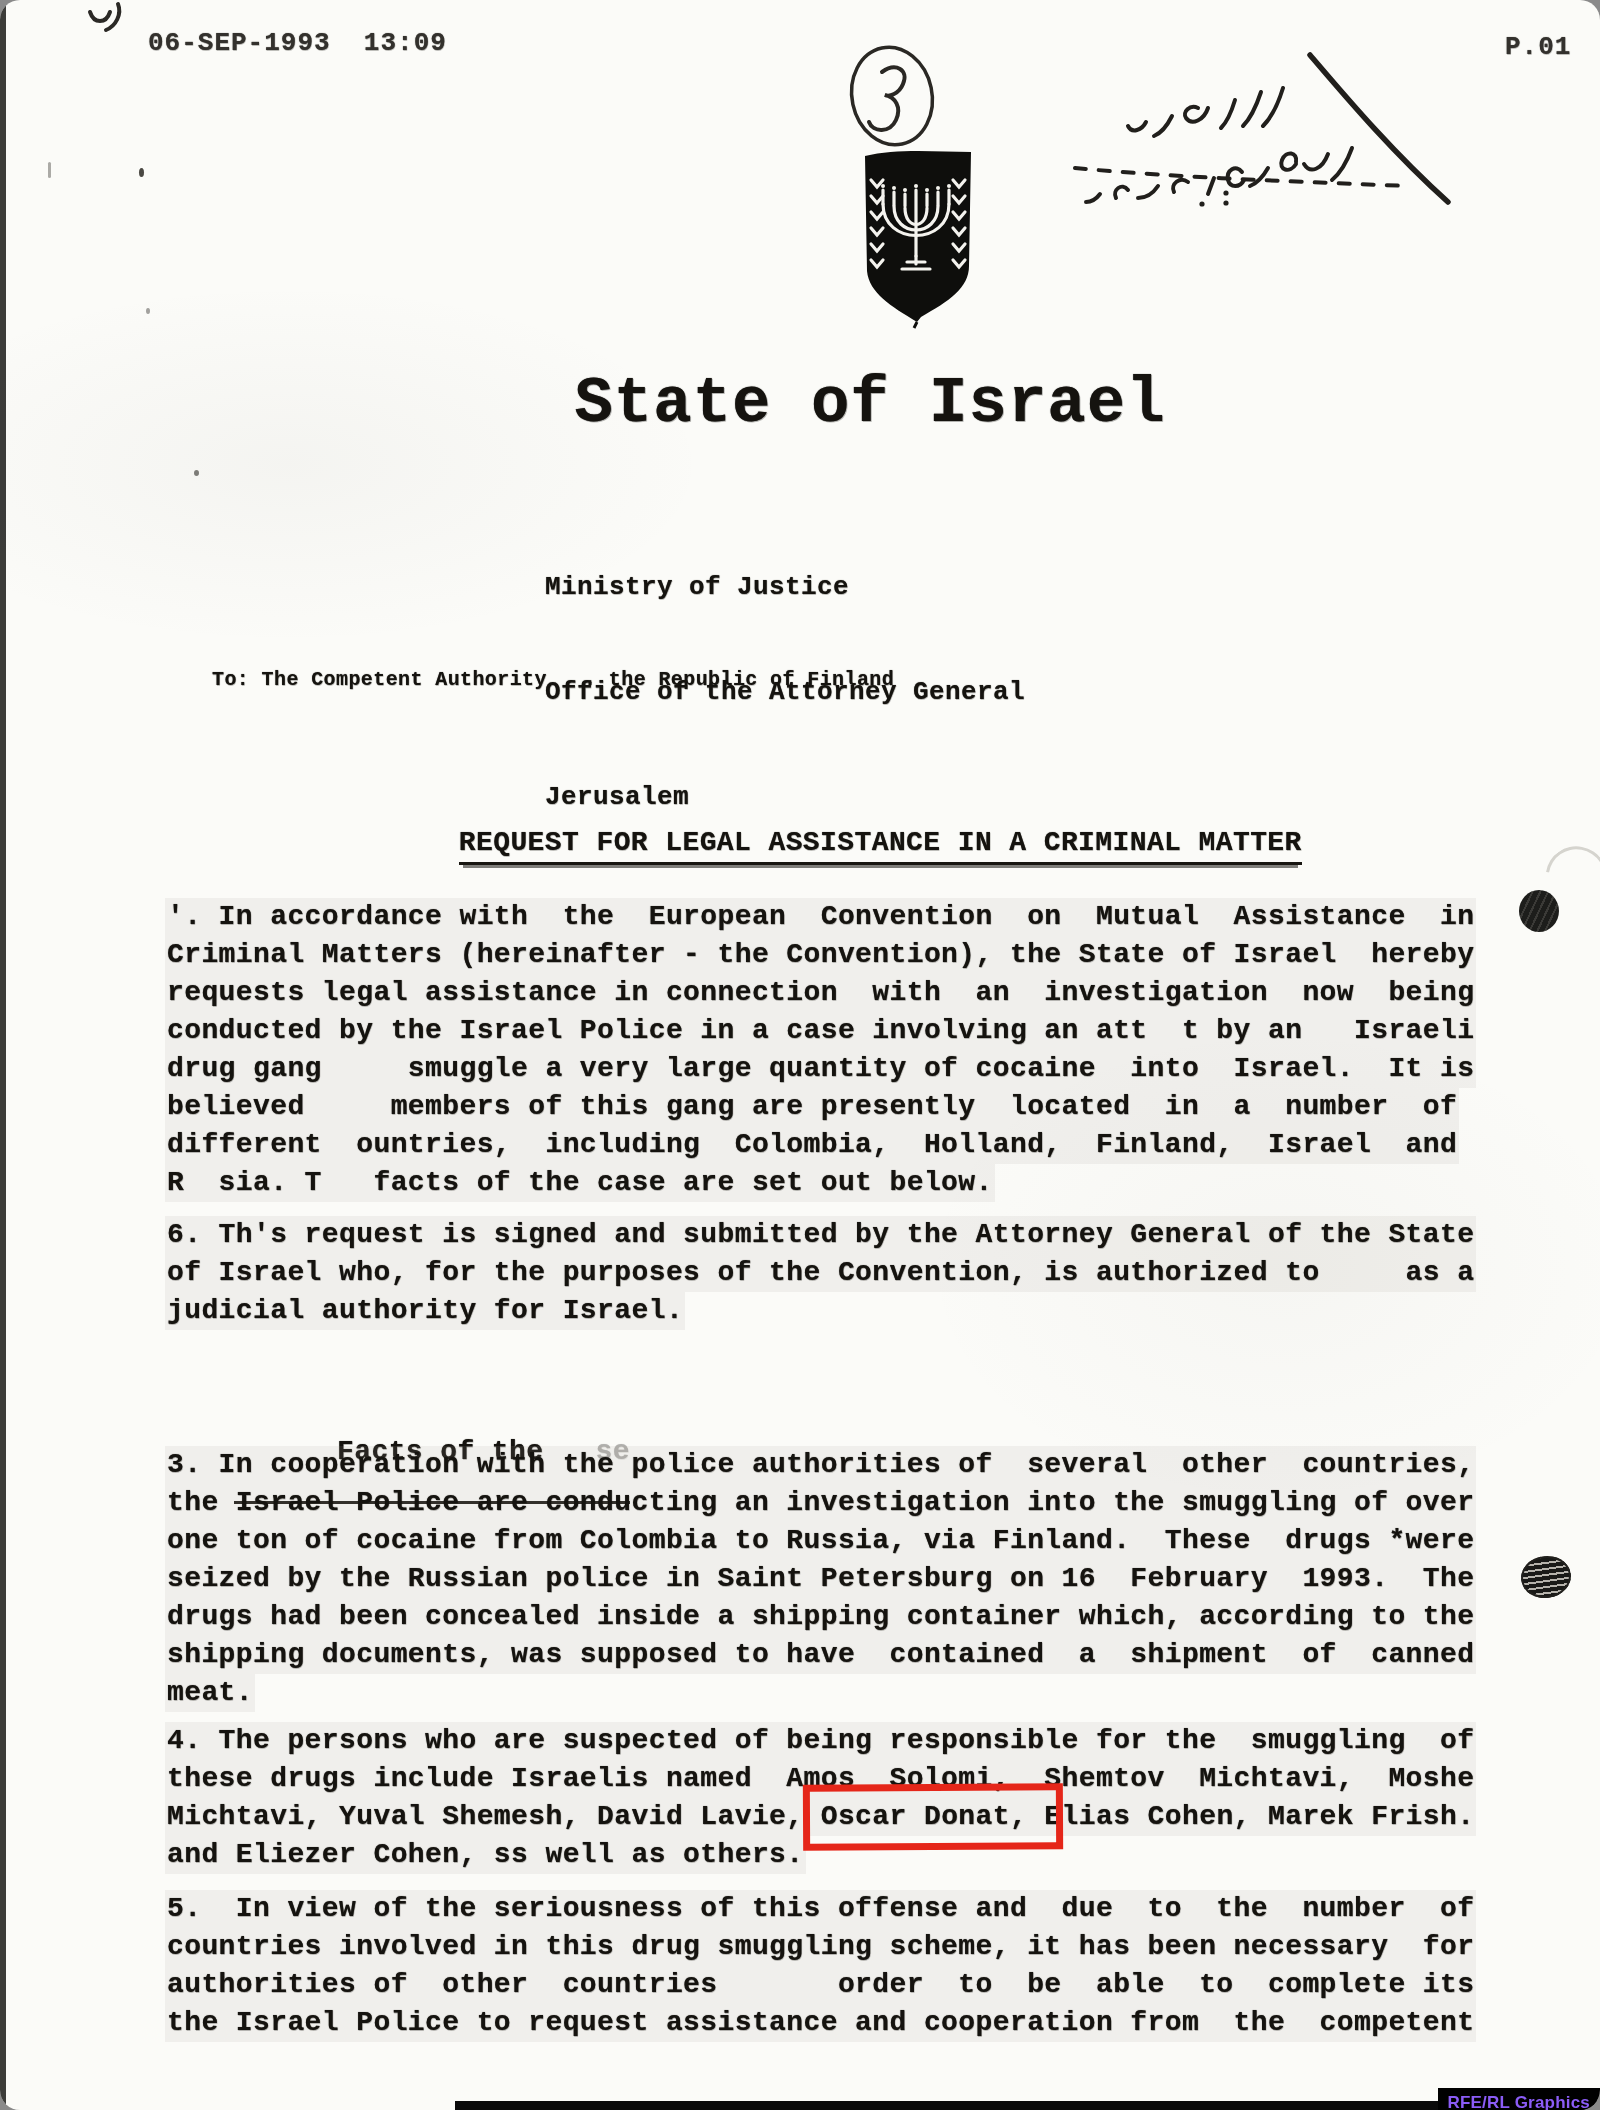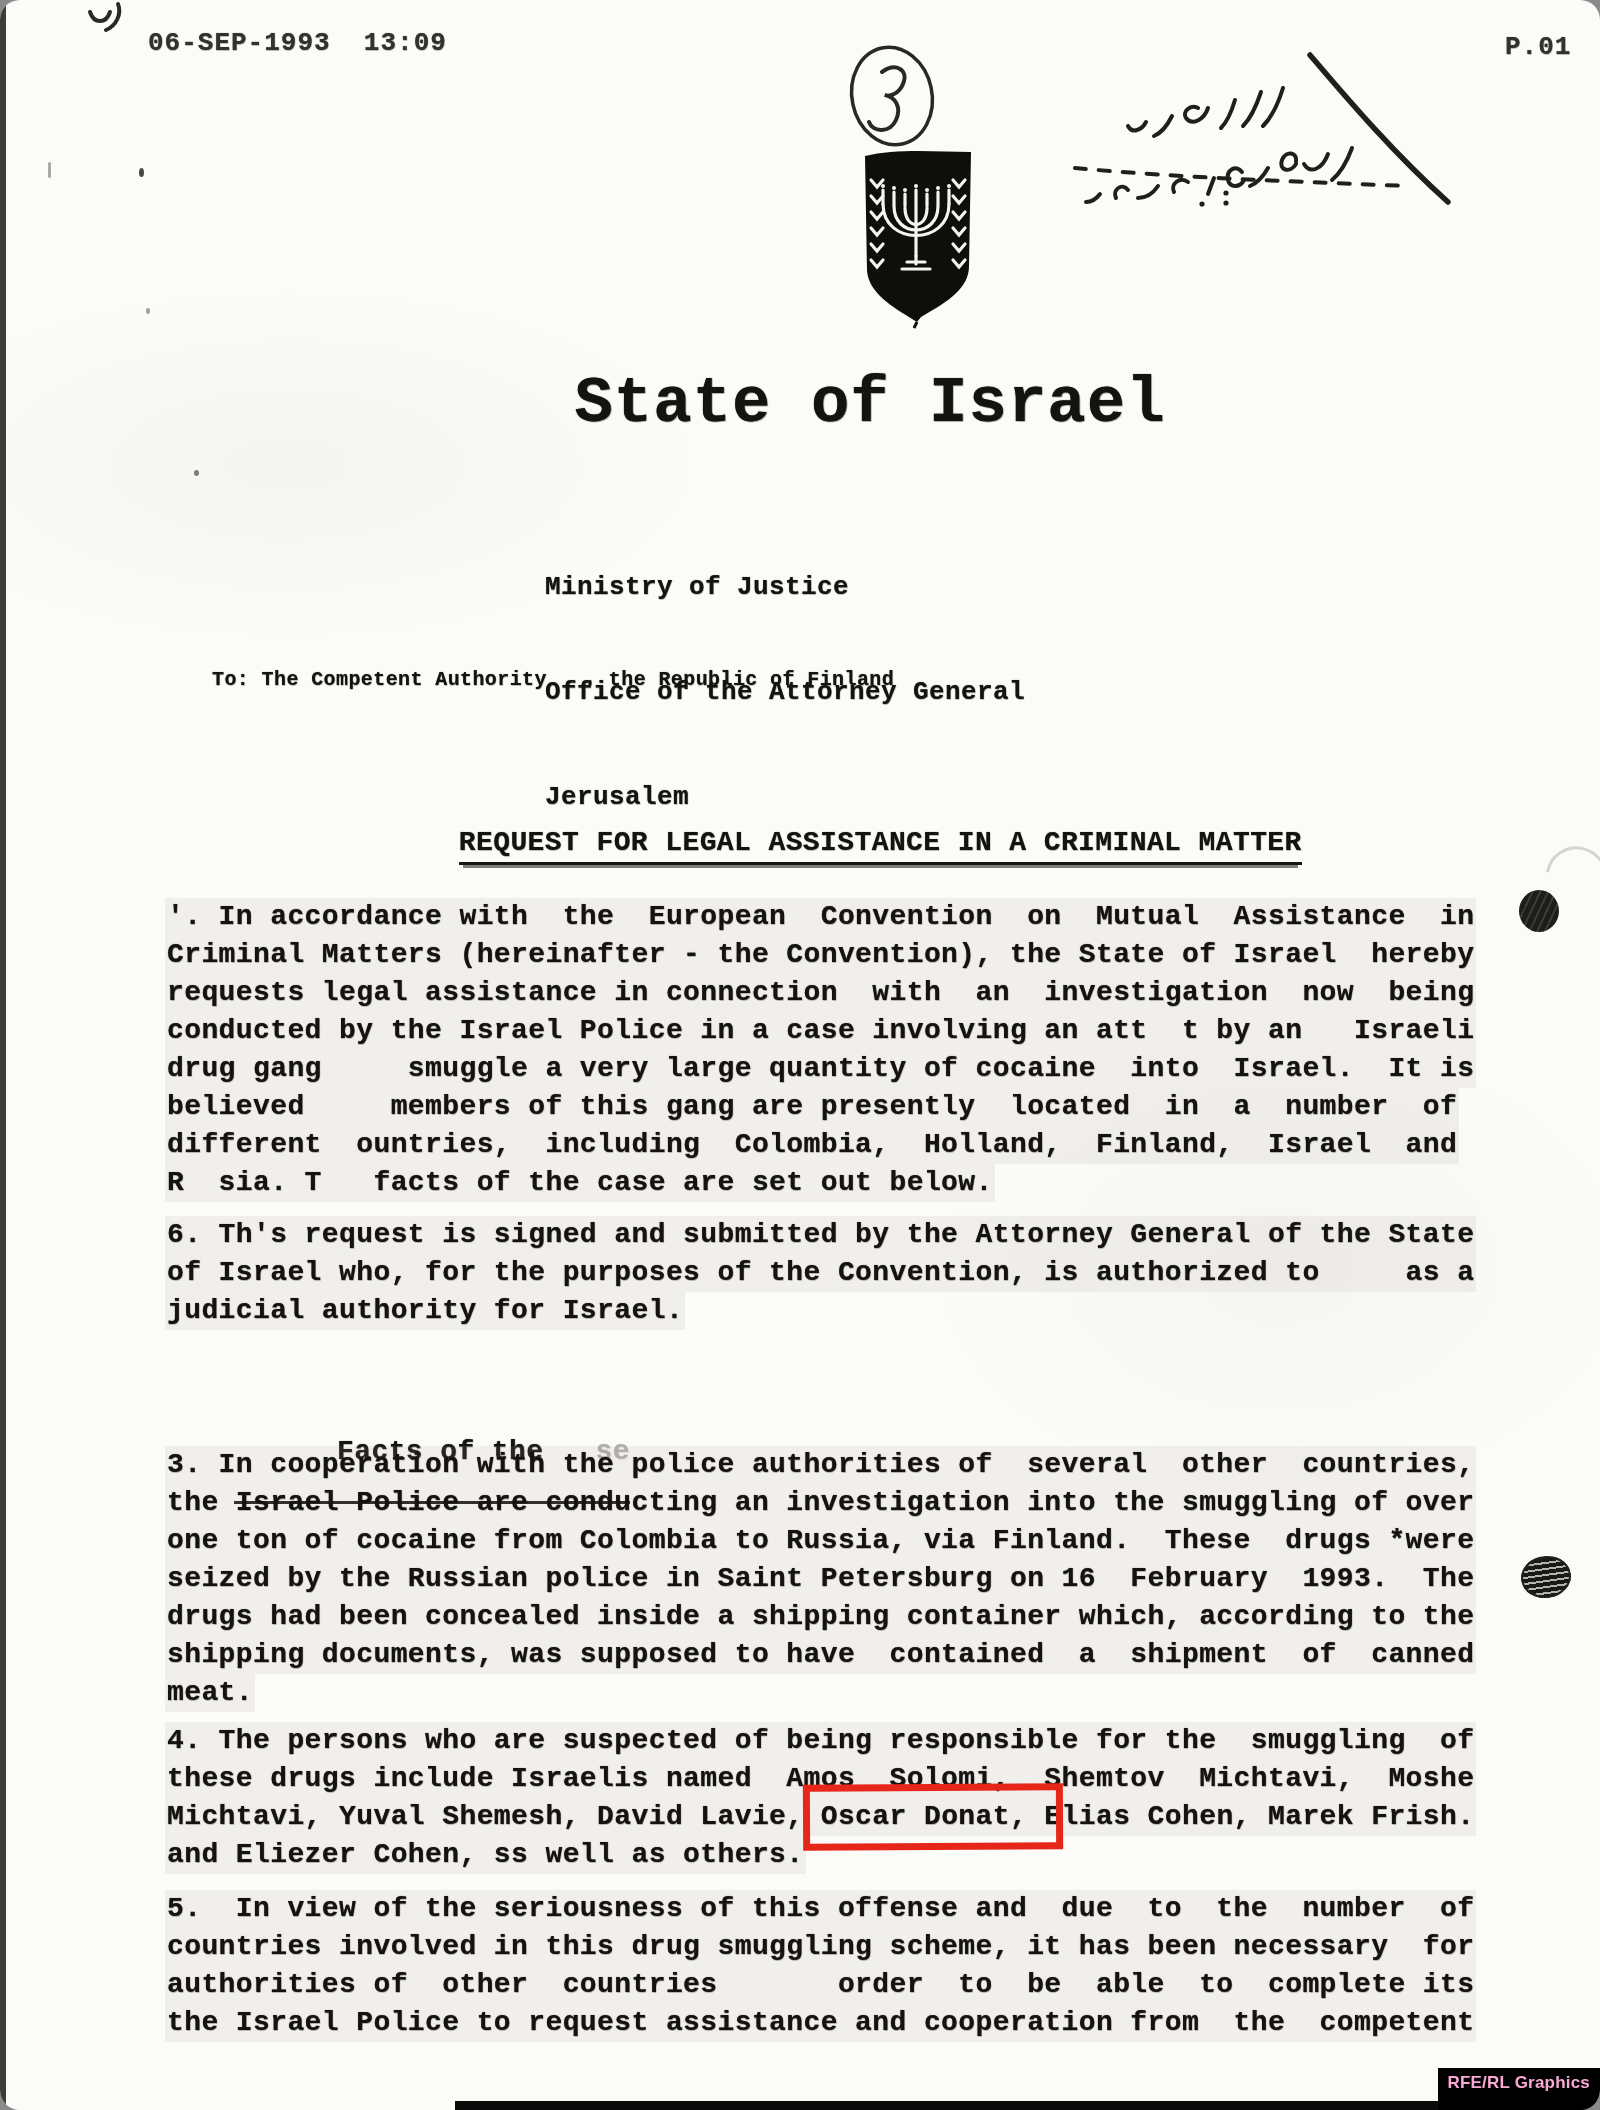--- a/index.html
+++ b/index.html
@@ -44,22 +44,22 @@
   
   .punch1{position:absolute;left:1519px;top:890px;width:40px;height:42px;border-radius:50%;
       background:repeating-linear-gradient(115deg,#1d1d1b 0 5px,#3b3a37 5px 7px);}
   .punch-ring{position:absolute;left:1546px;top:846px;width:56px;height:58px;border-radius:50%;
       border:3px solid #c9c7c1;border-left-color:transparent;border-bottom-color:transparent;
       transform:rotate(-35deg);opacity:.75;}
   .punch2{position:absolute;left:1521px;top:1556px;width:50px;height:42px;border-radius:50%;
       background:repeating-linear-gradient(0deg,#191917 0 4px,#b5b2ab 4px 6px);
       transform:rotate(-8deg);box-shadow:inset 0 0 0 2px #21201d;}
   
-  .wm{position:absolute;right:0;bottom:0;height:42px;line-height:30px;padding:0 10px;
-      background:#000;color:#f9a8d4;font-family:"Liberation Sans","DejaVu Sans",sans-serif;
+  .wm{position:absolute;right:0;bottom:0;height:22px;line-height:30px;padding:0 10px;
+      background:#000;color:#8b5cf6;font-family:"Liberation Sans","DejaVu Sans",sans-serif;
       font-weight:700;font-size:17px;letter-spacing:.2px;}
   svg{position:absolute;overflow:visible;}
 </style>
 </head>
 <body>
 
 <div class="page">
 
   <div class="edge-left"></div>
   <div class="edge-bottom"></div>

